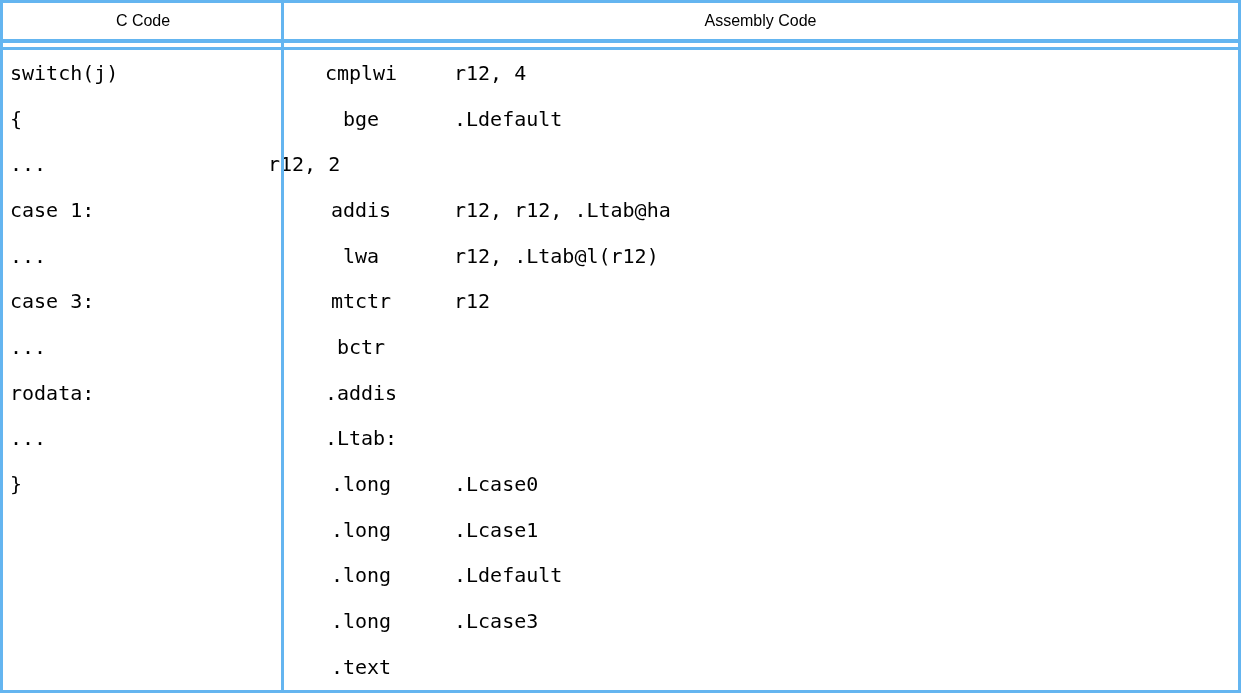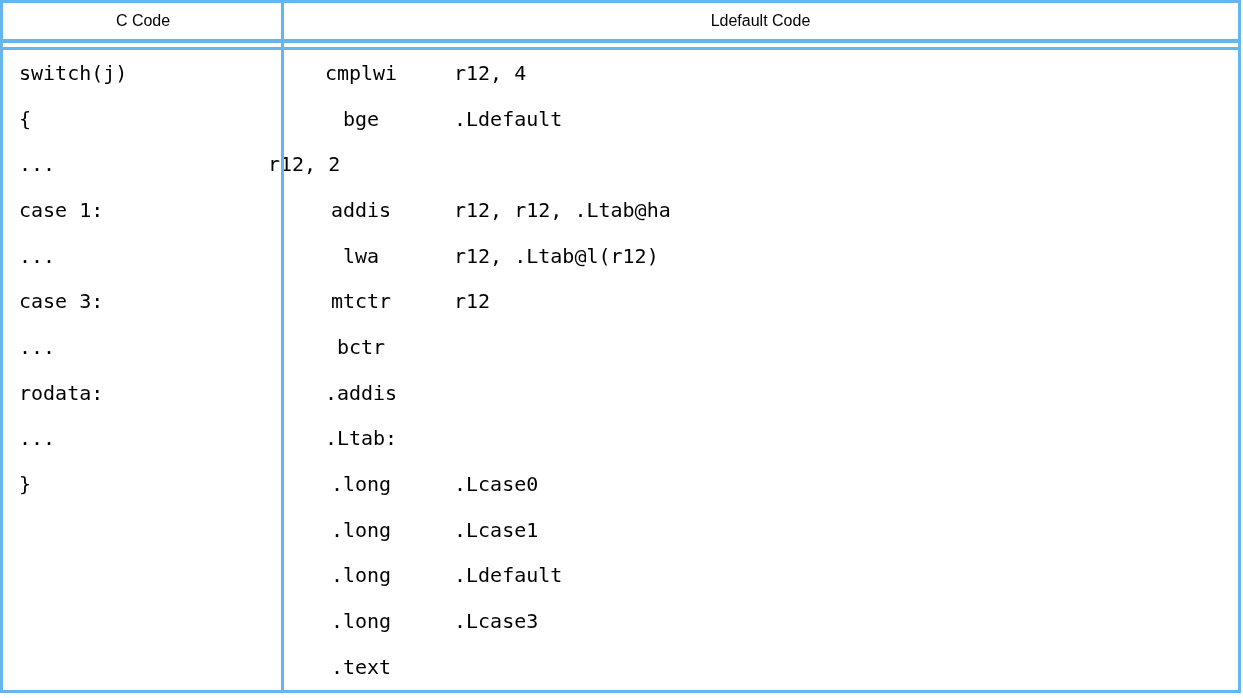--- a/index.html
+++ b/index.html
@@ -36,21 +36,21 @@
     display: flex;
     height: 640px;
     overflow: hidden;
   }
   .col {
     box-sizing: border-box;
     font-family: "DejaVu Sans Mono", monospace;
     font-size: 20px;
     color: #000000;
   }
-  .col.c-col   { width: 256px; padding-left: 16px; }
+  .col.c-col   { width: 256px; padding-left: 7px; }
   .col.asm-col { flex: 1; padding-left: 9px; text-align: center; }
   .code-line {
     height: 45.7px;
     display: flex;
     align-items: center;
     white-space: pre;
   }
   .code-line .op {
     display: inline-block;
     width: 186px;
@@ -64,21 +64,21 @@
     width: 3px;
     background: #64b5f0;
   }
 </style>
 </head>
 <body>
 
 <div class="code-table">
   <div class="header-row">
     <div class="header-cell c-col">C Code</div>
-    <div class="header-cell asm-col">Ldefault Code</div>
+    <div class="header-cell asm-col">Assembly Code</div>
   </div>
 
   <div class="sep-thick"></div>
   <div class="sep-gap"></div>
   <div class="sep-thin"></div>
 
   <div class="body-row">
     <div class="col c-col">
         <div class="code-line">switch(j)</div>
         <div class="code-line">{</div>

